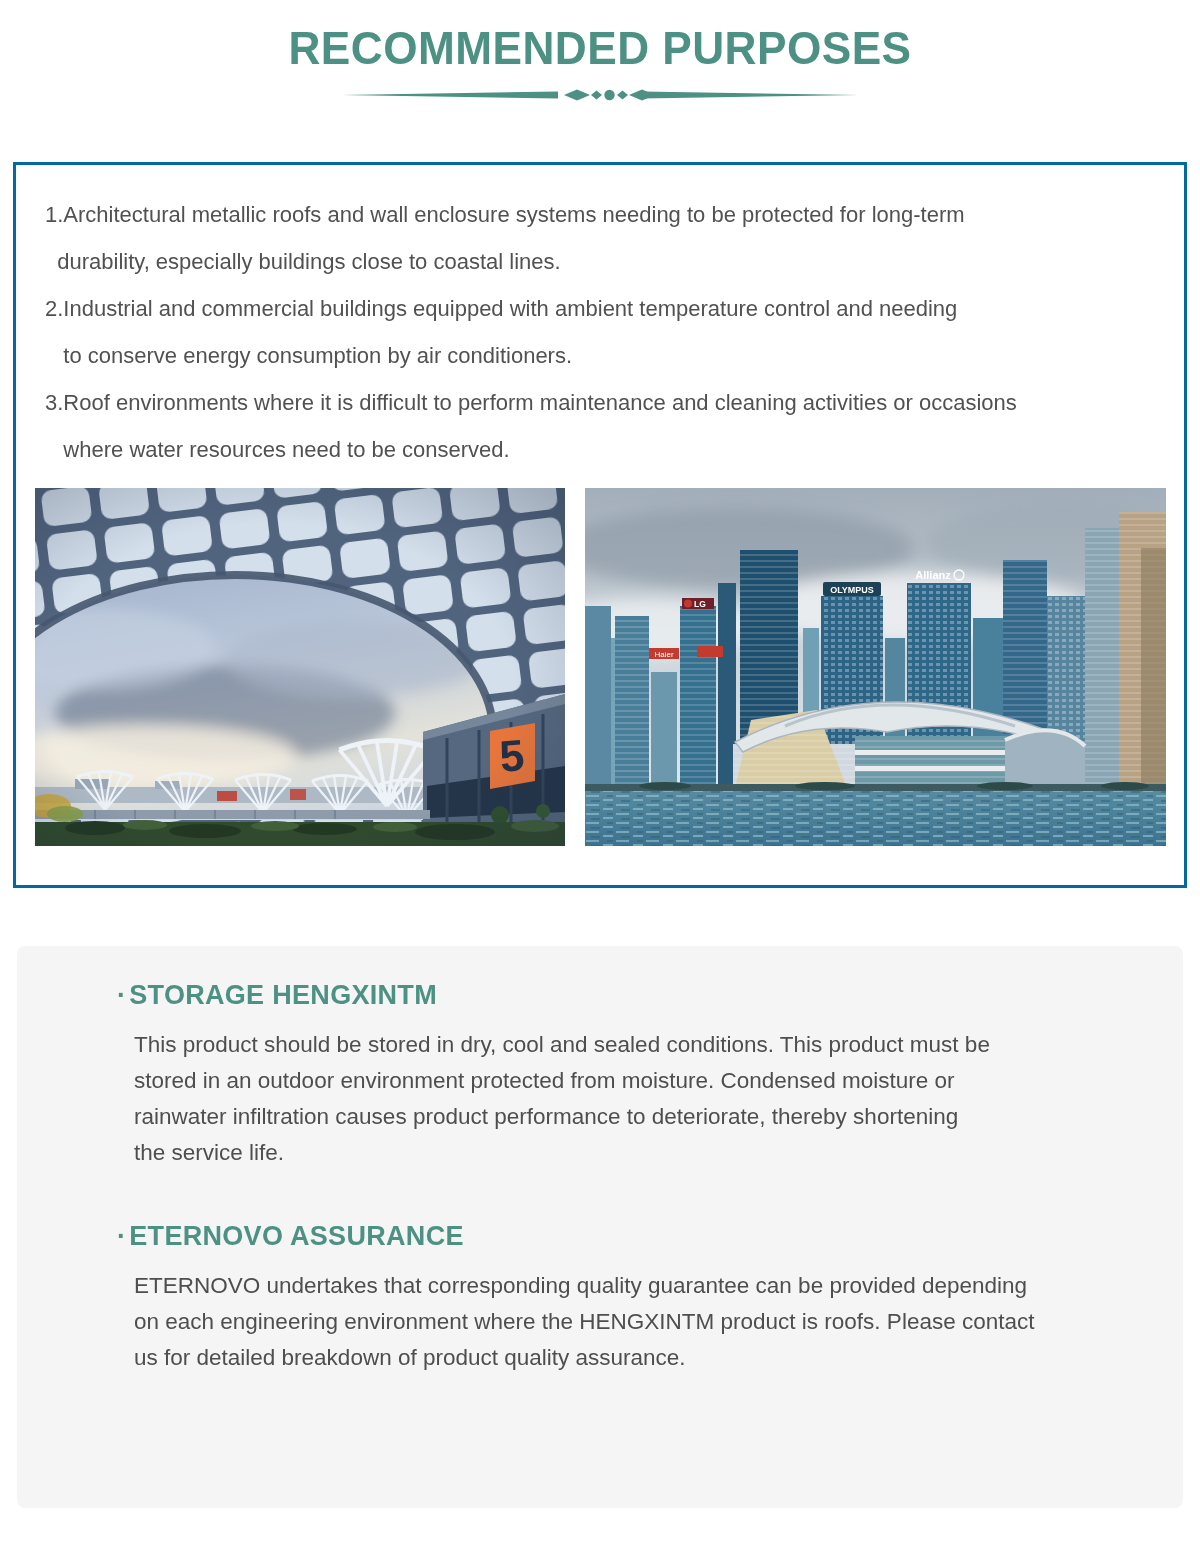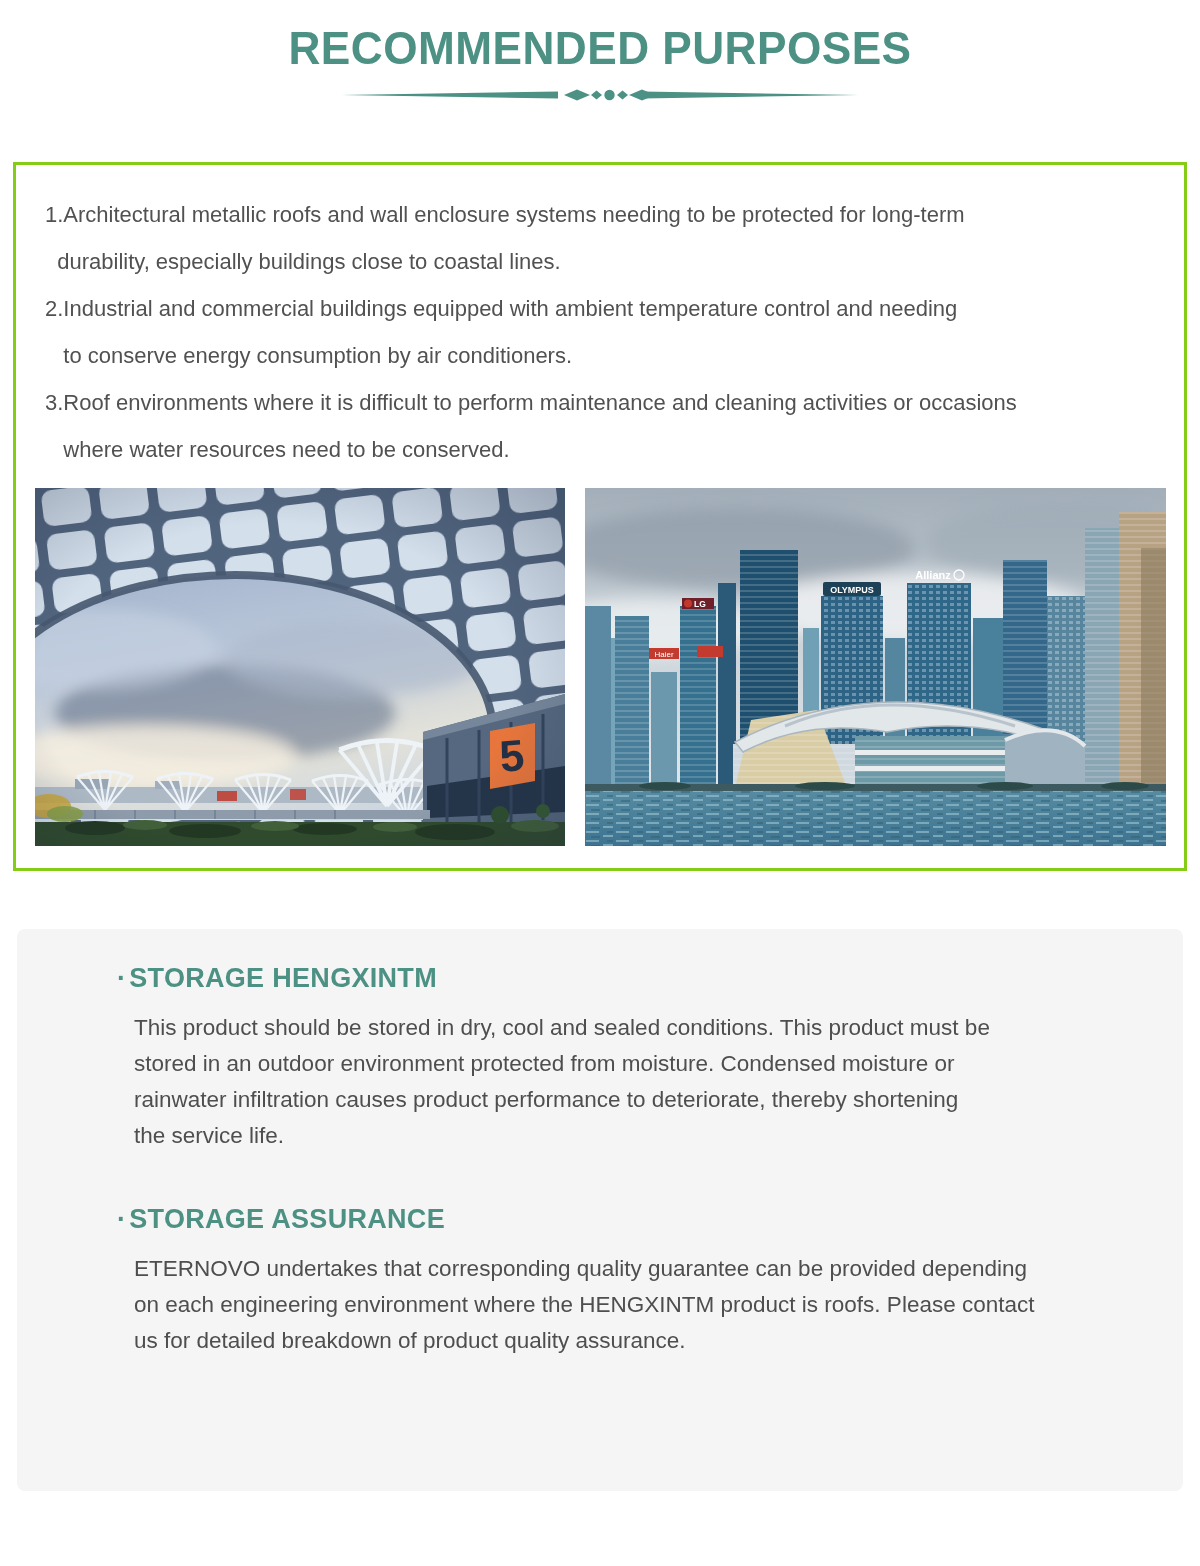--- a/index.html
+++ b/index.html
@@ -16,23 +16,23 @@
     font-size:47px;line-height:52px;font-weight:bold;
     color:#4c9183;letter-spacing:.5px;
     transform:scaleX(.94);
   }
   .divider{display:block;margin:12px auto 0 auto;}
   
   .purpose-box{
     box-sizing:border-box;
     margin:58px 25px 0 13px;
     width:1174px;
-    border:3px solid #84cc16;
+    border:3px solid #0369a1;
     background:#ffffff;
-    padding:26px 17px 22px 19px;
+    padding:26px 17px 39px 19px;
   }
   .purpose-text{
     margin-left:10px;
     font-size:22px;line-height:47px;
     color:#515151;
     white-space:pre-wrap;
   }
   .photo-row{display:flex;gap:20px;margin-top:15px;}
   .photo{display:block;background:#dfe5ea;}
   
@@ -290,18 +290,18 @@
     <span class="bullet">·</span>
     <span>STORAGE HENGXINTM</span>
   </h2>
   <p class="info-para">This product should be stored in dry, cool and sealed conditions. This product must be
 stored in an outdoor environment protected from moisture. Condensed moisture or
 rainwater infiltration causes product performance to deteriorate, thereby shortening
 the service life.</p>
 
   <h2 class="info-heading second">
     <span class="bullet">·</span>
-    <span>STORAGE ASSURANCE</span>
+    <span>ETERNOVO ASSURANCE</span>
   </h2>
   <p class="info-para">ETERNOVO undertakes that corresponding quality guarantee can be provided depending
 on each engineering environment where the HENGXINTM product is roofs. Please contact
 us for detailed breakdown of product quality assurance.</p>
 </section>
 
 </body></html>

